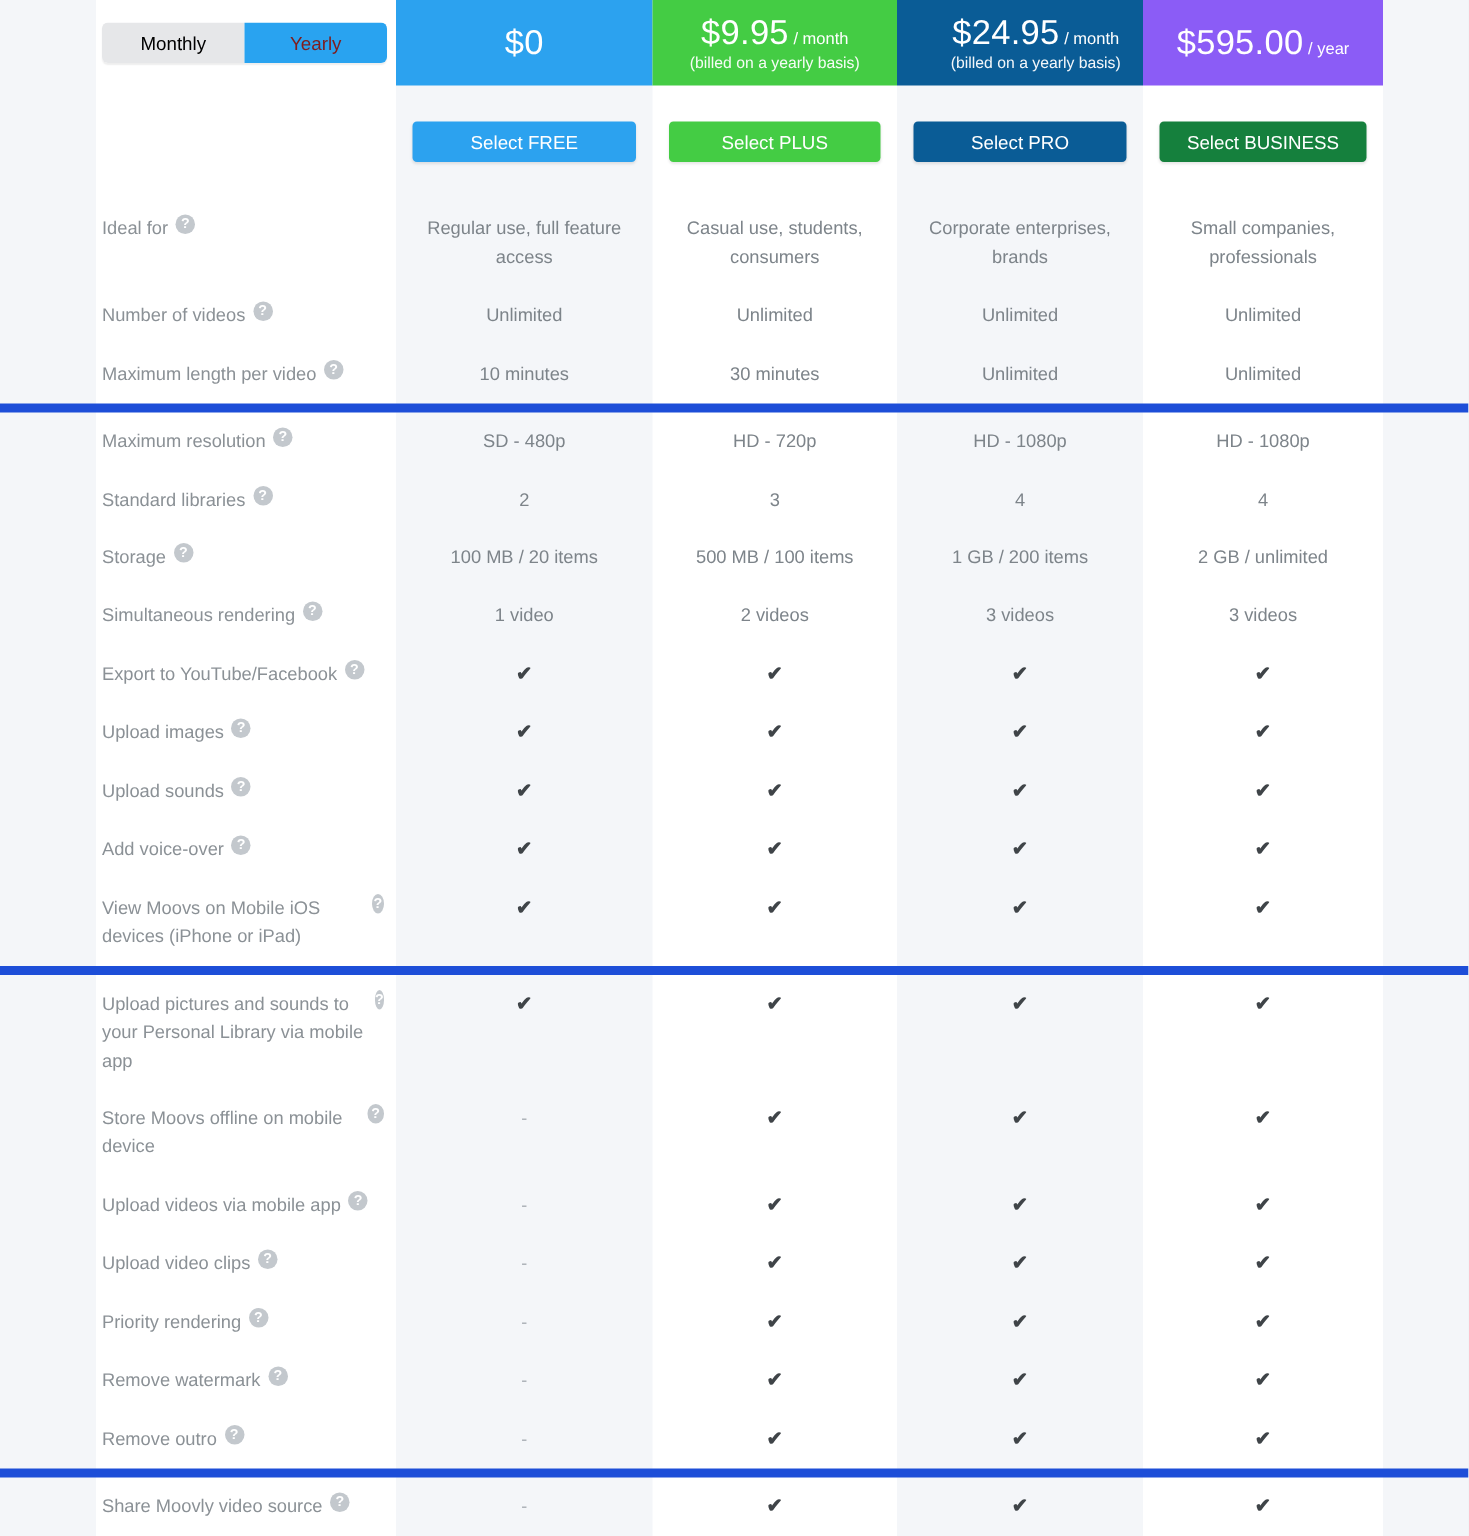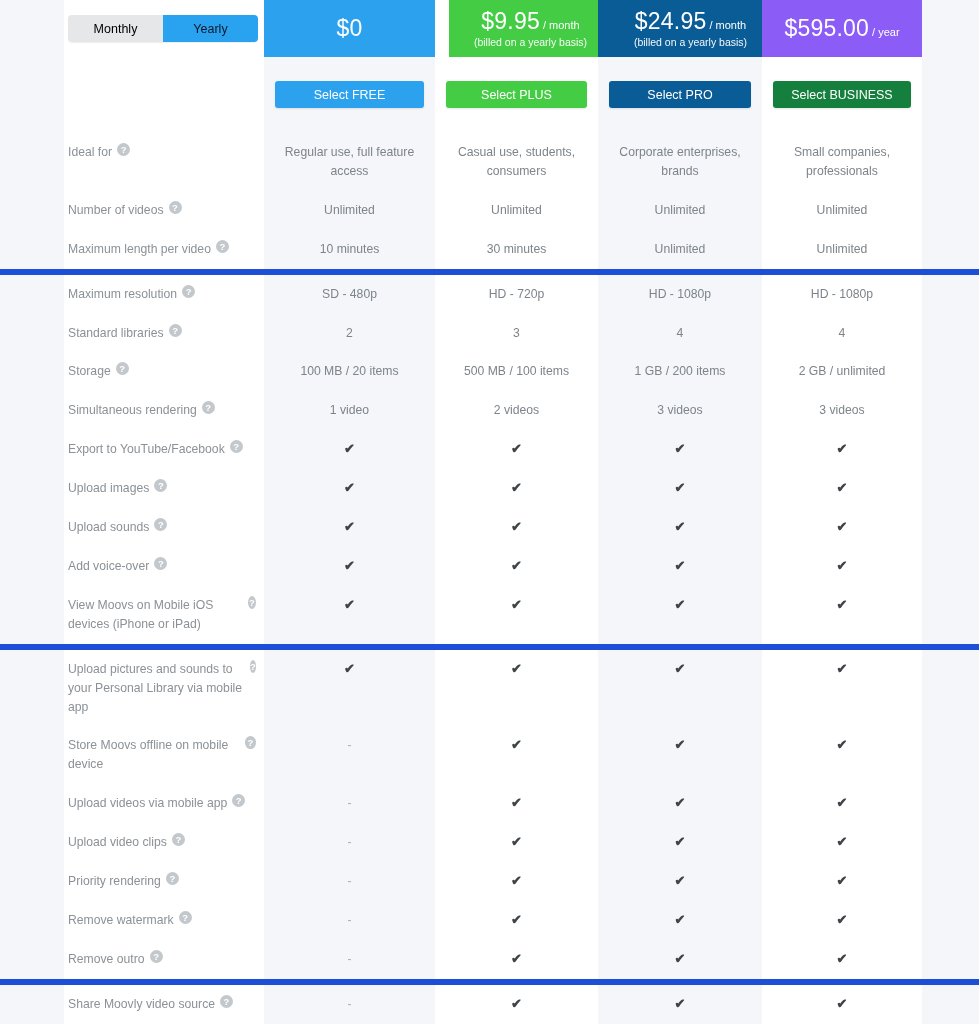--- a/index.html
+++ b/index.html
@@ -33,21 +33,21 @@
 
   
   .toggle-wrap { position: absolute; left: 68px; top: 15px; width: 190px; height: 27px;
     display: flex; border-radius: 4px; overflow: hidden;
     box-shadow: 0 1px 1px rgba(0,0,0,.07); }
   .toggle-btn {
     flex: 1; display: flex; align-items: center; justify-content: center;
     font-size: 12.5px; cursor: pointer; user-select: none;
   }
   .toggle-btn.off { background: #e6e7e9; color: #000000; }
-  .toggle-btn.on  { background: #29a3f0; color: #0f172a; }
+  .toggle-btn.on  { background: #29a3f0; color: #7f1d1d; }
 
   
   .selectband { position: absolute; left: 0; top: 57px; width: 979px; height: 76px; }
   .select-btn {
     position: absolute; height: 27px; top: 24px;
     border: none; border-radius: 3px;
     color: #ffffff; font-size: 12.5px; font-family: "Liberation Sans", sans-serif;
     cursor: pointer; box-shadow: 0 1px 2px rgba(0,0,0,.10);
     display: flex; align-items: center; justify-content: center;
   }
@@ -90,21 +90,21 @@
     <div class="stripe white" style="left:435px; width:163px;"></div>
     <div class="stripe tint" style="left:598px; width:164px;"></div>
     <div class="stripe white" style="left:762px; width:160px;"></div>
     <div class="stripe tint" style="left:922px; width:57px;"></div>
   </div>
 
   <div class="headband">
       <div class="price-head" style="left: 264px; width: 171px; background: rgb(44, 162, 239);">
         <div class="price-main"><span class="price-amount">$0</span></div>
       </div>
-      <div class="price-head" style="left: 435px; width: 163px; background: rgb(68, 204, 68); margin-left: 14px;">
+      <div class="price-head" style="left: 435px; width: 163px; background: rgb(68, 204, 68);">
         <div class="price-main"><span class="price-amount">$9.95</span><span class="price-per"> / month</span></div>
         <div class="price-sub">(billed on a yearly basis)</div>
       </div>
       <div class="price-head" style="left: 598px; width: 164px; background: rgb(10, 92, 150); padding-left: 21px;">
         <div class="price-main"><span class="price-amount">$24.95</span><span class="price-per"> / month</span></div>
         <div class="price-sub">(billed on a yearly basis)</div>
       </div>
       <div class="price-head" style="left: 762px; width: 160px; background: #8b5cf6;">
         <div class="price-main"><span class="price-amount">$595.00</span><span class="price-per"> / year</span></div>
       </div>

